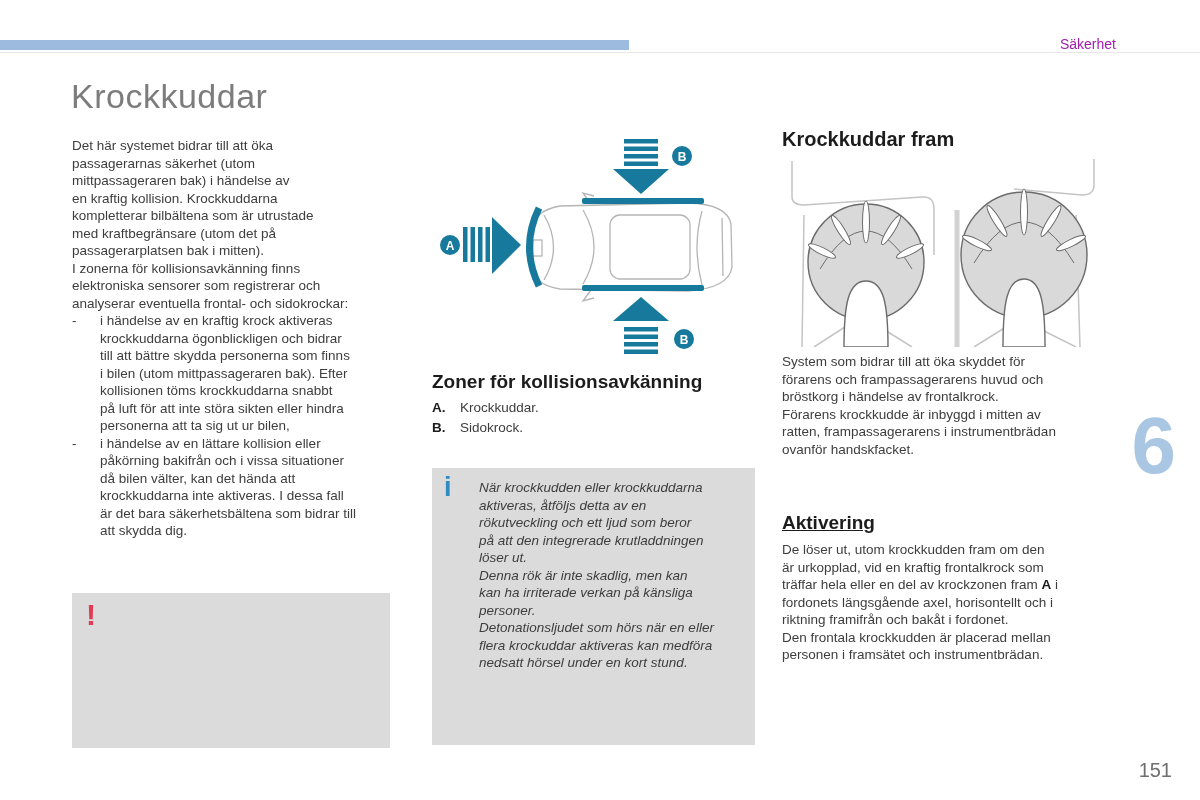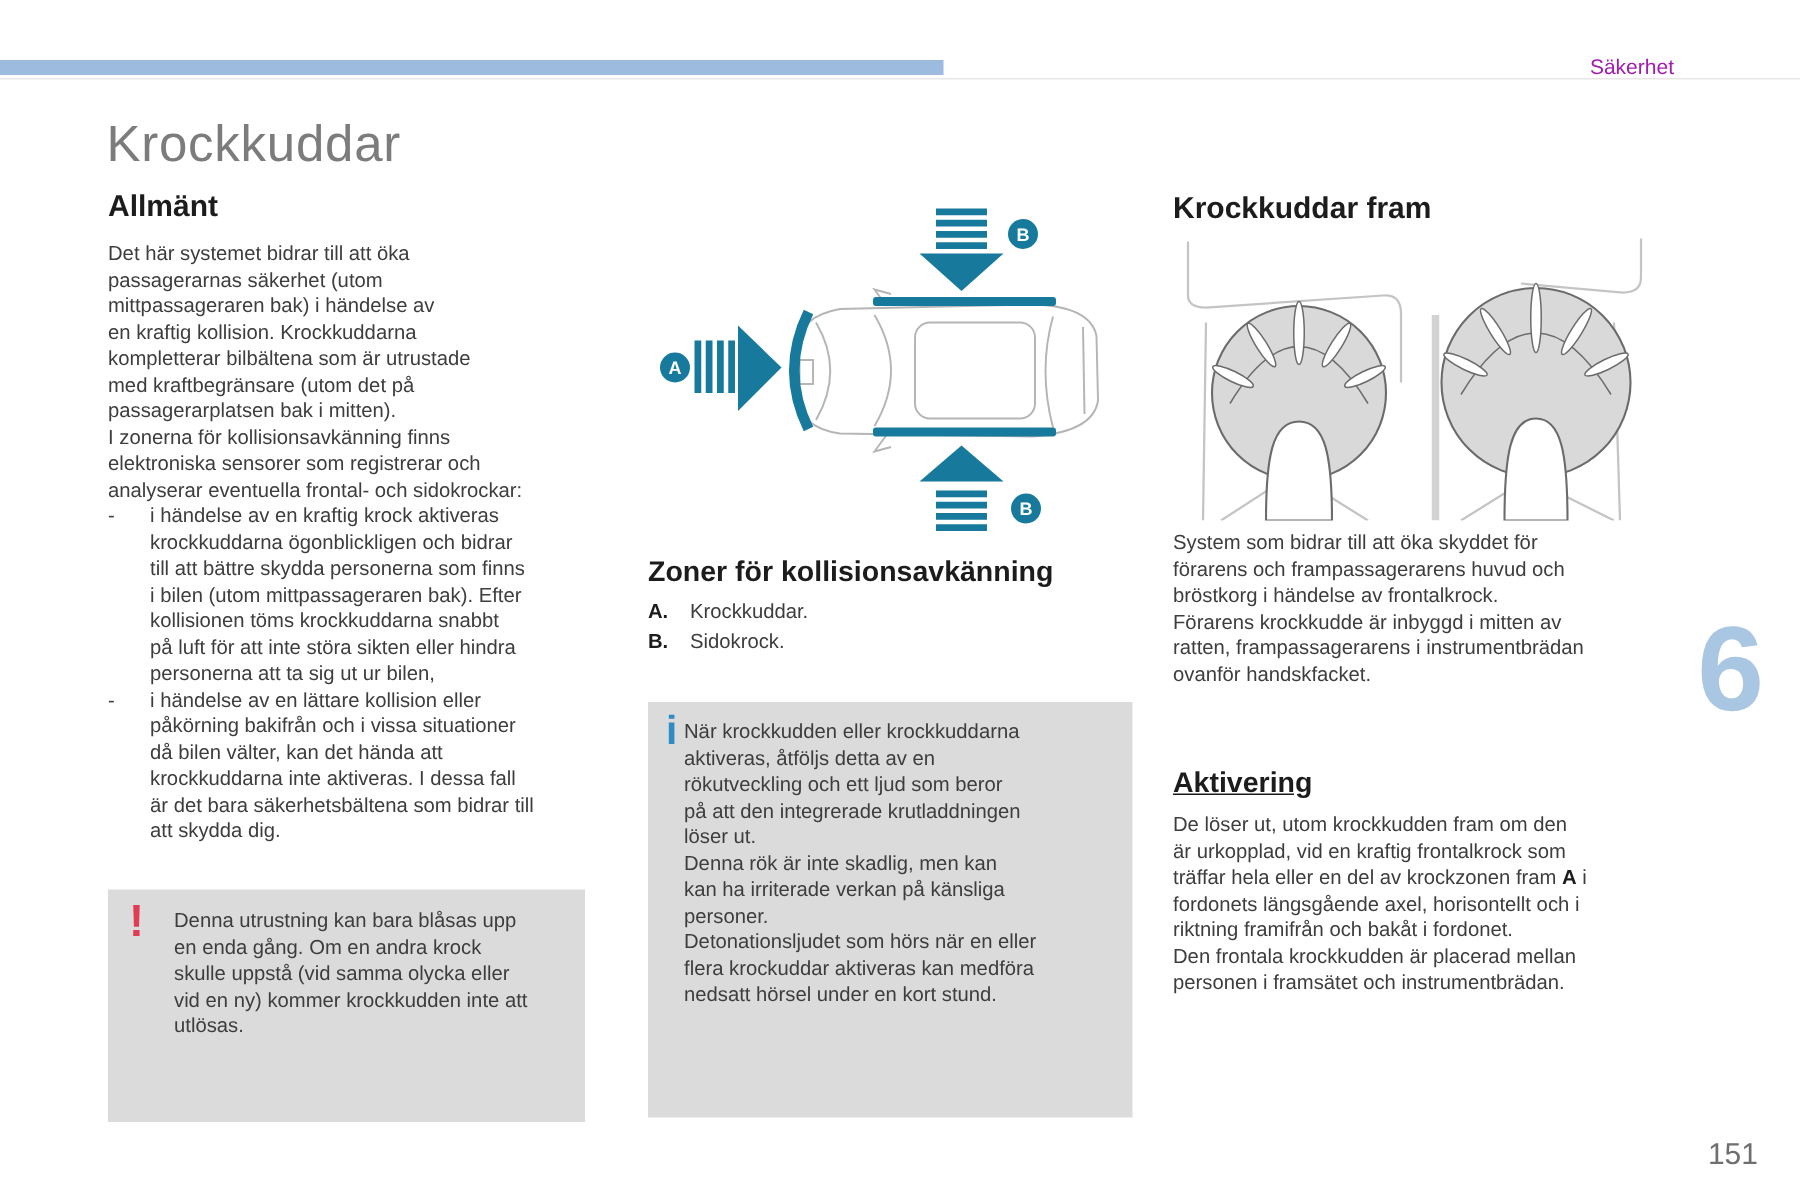--- a/index.html
+++ b/index.html
@@ -34,21 +34,21 @@
   .warning-content{position:absolute;left:44px;top:12px;width:262px;}
   .warning-title{font-weight:700;color:#1c1c1c;}
 
   
   .zones-heading{left:432px;top:371px;font-size:19px;font-weight:700;}
   .legend{left:432px;top:400px;width:300px;font-size:13.5px;}
   .legend-row{display:flex;margin-bottom:5px;}
   .legend-key{width:28px;flex:0 0 28px;font-weight:700;color:#1c1c1c;}
   .info-box{left:432px;top:468px;width:323px;height:277px;}
   .info-mark{position:absolute;left:12px;top:4px;font-size:27px;font-weight:700;color:#2e8bc4;}
-  .info-content{position:absolute;left:24px;top:11px;width:270px;}
+  .info-content{position:absolute;left:47px;top:11px;width:270px;font-style:italic;}
 
   
   .right-heading{left:782px;top:128px;font-size:20px;font-weight:700;}
   .right-intro{left:782px;top:353px;width:335px;}
   .right-subheading{left:782px;top:512px;font-size:19px;font-weight:700;text-decoration:underline;}
   .right-activation{left:782px;top:541px;width:340px;}
   .right-activation strong{color:#1c1c1c;}
 
   .chapter-number{right:24px;top:406px;font-size:80px;line-height:1;font-weight:700;color:#a9c6e3;}
   .page-number{right:28px;top:759px;font-size:20px;font-weight:400;color:#6f6f6f;}
@@ -61,21 +61,20 @@
 <body>
 
 <div>
 
   <div class="abs accent-bar"></div>
   <div class="abs header-rule"></div>
   <div class="abs section-label">Säkerhet</div>
   <h1 class="abs page-title">Krockkuddar</h1>
 
   <div class="abs left-col">
-    <h2 class="h-main">Allmänt</h2>
     <p class="body-text pre intro">Det här systemet bidrar till att öka
 passagerarnas säkerhet (utom
 mittpassageraren bak) i händelse av
 en kraftig kollision. Krockkuddarna
 kompletterar bilbältena som är utrustade
 med kraftbegränsare (utom det på
 passagerarplatsen bak i mitten).
 I zonerna för kollisionsavkänning finns
 elektroniska sensorer som registrerar och
 analyserar eventuella frontal- och sidokrockar:</p>
@@ -96,25 +95,20 @@
 då bilen välter, kan det hända att
 krockkuddarna inte aktiveras. I dessa fall
 är det bara säkerhetsbältena som bidrar till
 att skydda dig.</span>
     </div>
   </div>
 
   <div class="abs gray-box warning-box">
     <span class="warning-mark">!</span>
     <div class="warning-content">
-      <p class="body-text pre">Denna utrustning kan bara blåsas upp
-en enda gång. Om en andra krock
-skulle uppstå (vid samma olycka eller
-vid en ny) kommer krockkudden inte att
-utlösas.</p>
     </div>
   </div>
 
   <svg class="abs figure-car" width="325" height="232" viewBox="0 0 325 232">
 
     <g stroke="#b5b5b5" stroke-width="1.3" fill="none">
       <path d="M100 104 Q100 83 128 78 L256 75 Q295 76 299 96 L300 139 Q297 160 256 163 L128 161 Q100 157 100 135 Z"></path>
       <path d="M112 87 Q131 119 112 152"></path>
       <rect x="101" y="112" width="9" height="16"></rect>
       <path d="M151 82 Q173 119 151 156"></path>

